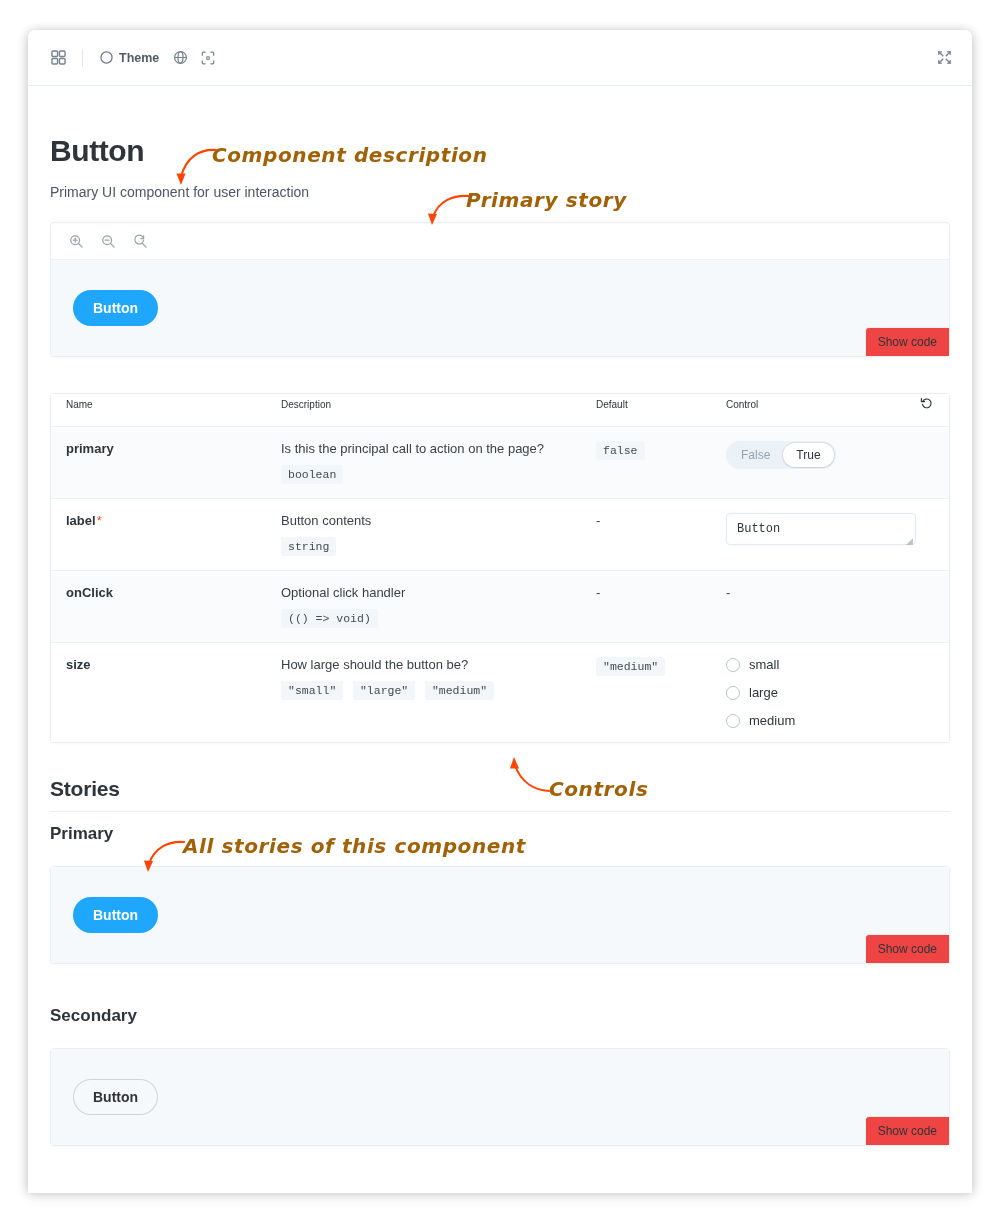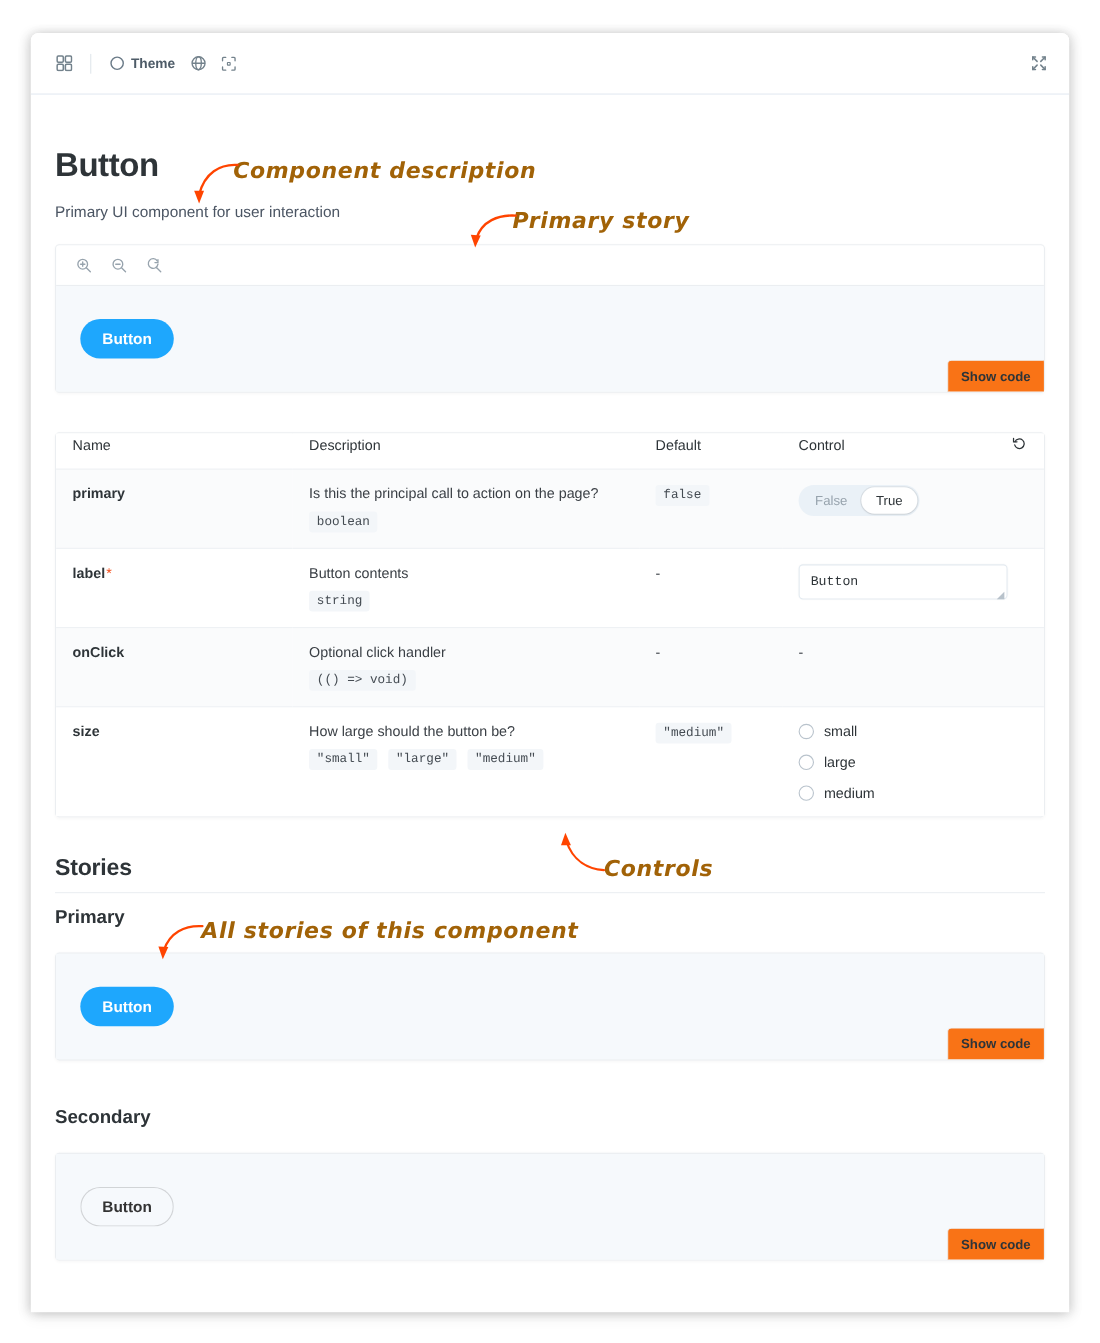--- a/index.html
+++ b/index.html
@@ -96,26 +96,26 @@
   }
   .preview-stage {
     background: #f6f9fc;
     padding: 30px 22px 30px 22px;
     min-height: 80px;
     position: relative;
   }
   .show-code {
     position: absolute;
     right: 0px; bottom: 0px;
-    background: #f97316;
+    background: #ef4444;
     border: 1px solid #ecf0f3;
     border-right: 0; border-bottom: 0;
     border-radius: 4px 0 0 0;
     font-size: 12px;
-    font-weight: 700;
+    font-weight: 400;
     color: #2e3438;
     padding: 7px 12px;
   }
 
   
   .sb-btn {
     display: inline-block;
     font-family: "Liberation Sans", sans-serif;
     font-weight: 700;
     font-size: 14px;
@@ -137,21 +137,21 @@
     width: 100%;
     border: 1px solid #ebeef1;
     border-radius: 4px;
     border-collapse: separate;
     border-spacing: 0;
     margin-bottom: 34px;
     box-shadow: 0 1px 3px rgba(0,0,0,.035);
     background: #fff;
   }
   .argstable thead th {
-    font-size: 13px;
+    font-size: 10px;
     font-weight: 400;
     color: #2e3438;
     text-align: left;
     padding: 0 15px 12px 15px;
     border: 0;
     background: #fff;
   }
   .argstable thead tr.head-row { height: 32px; }
   .th-reset { text-align: right !important; color: #97a3ad; }
   .argstable tbody tr { background: #fff; }

